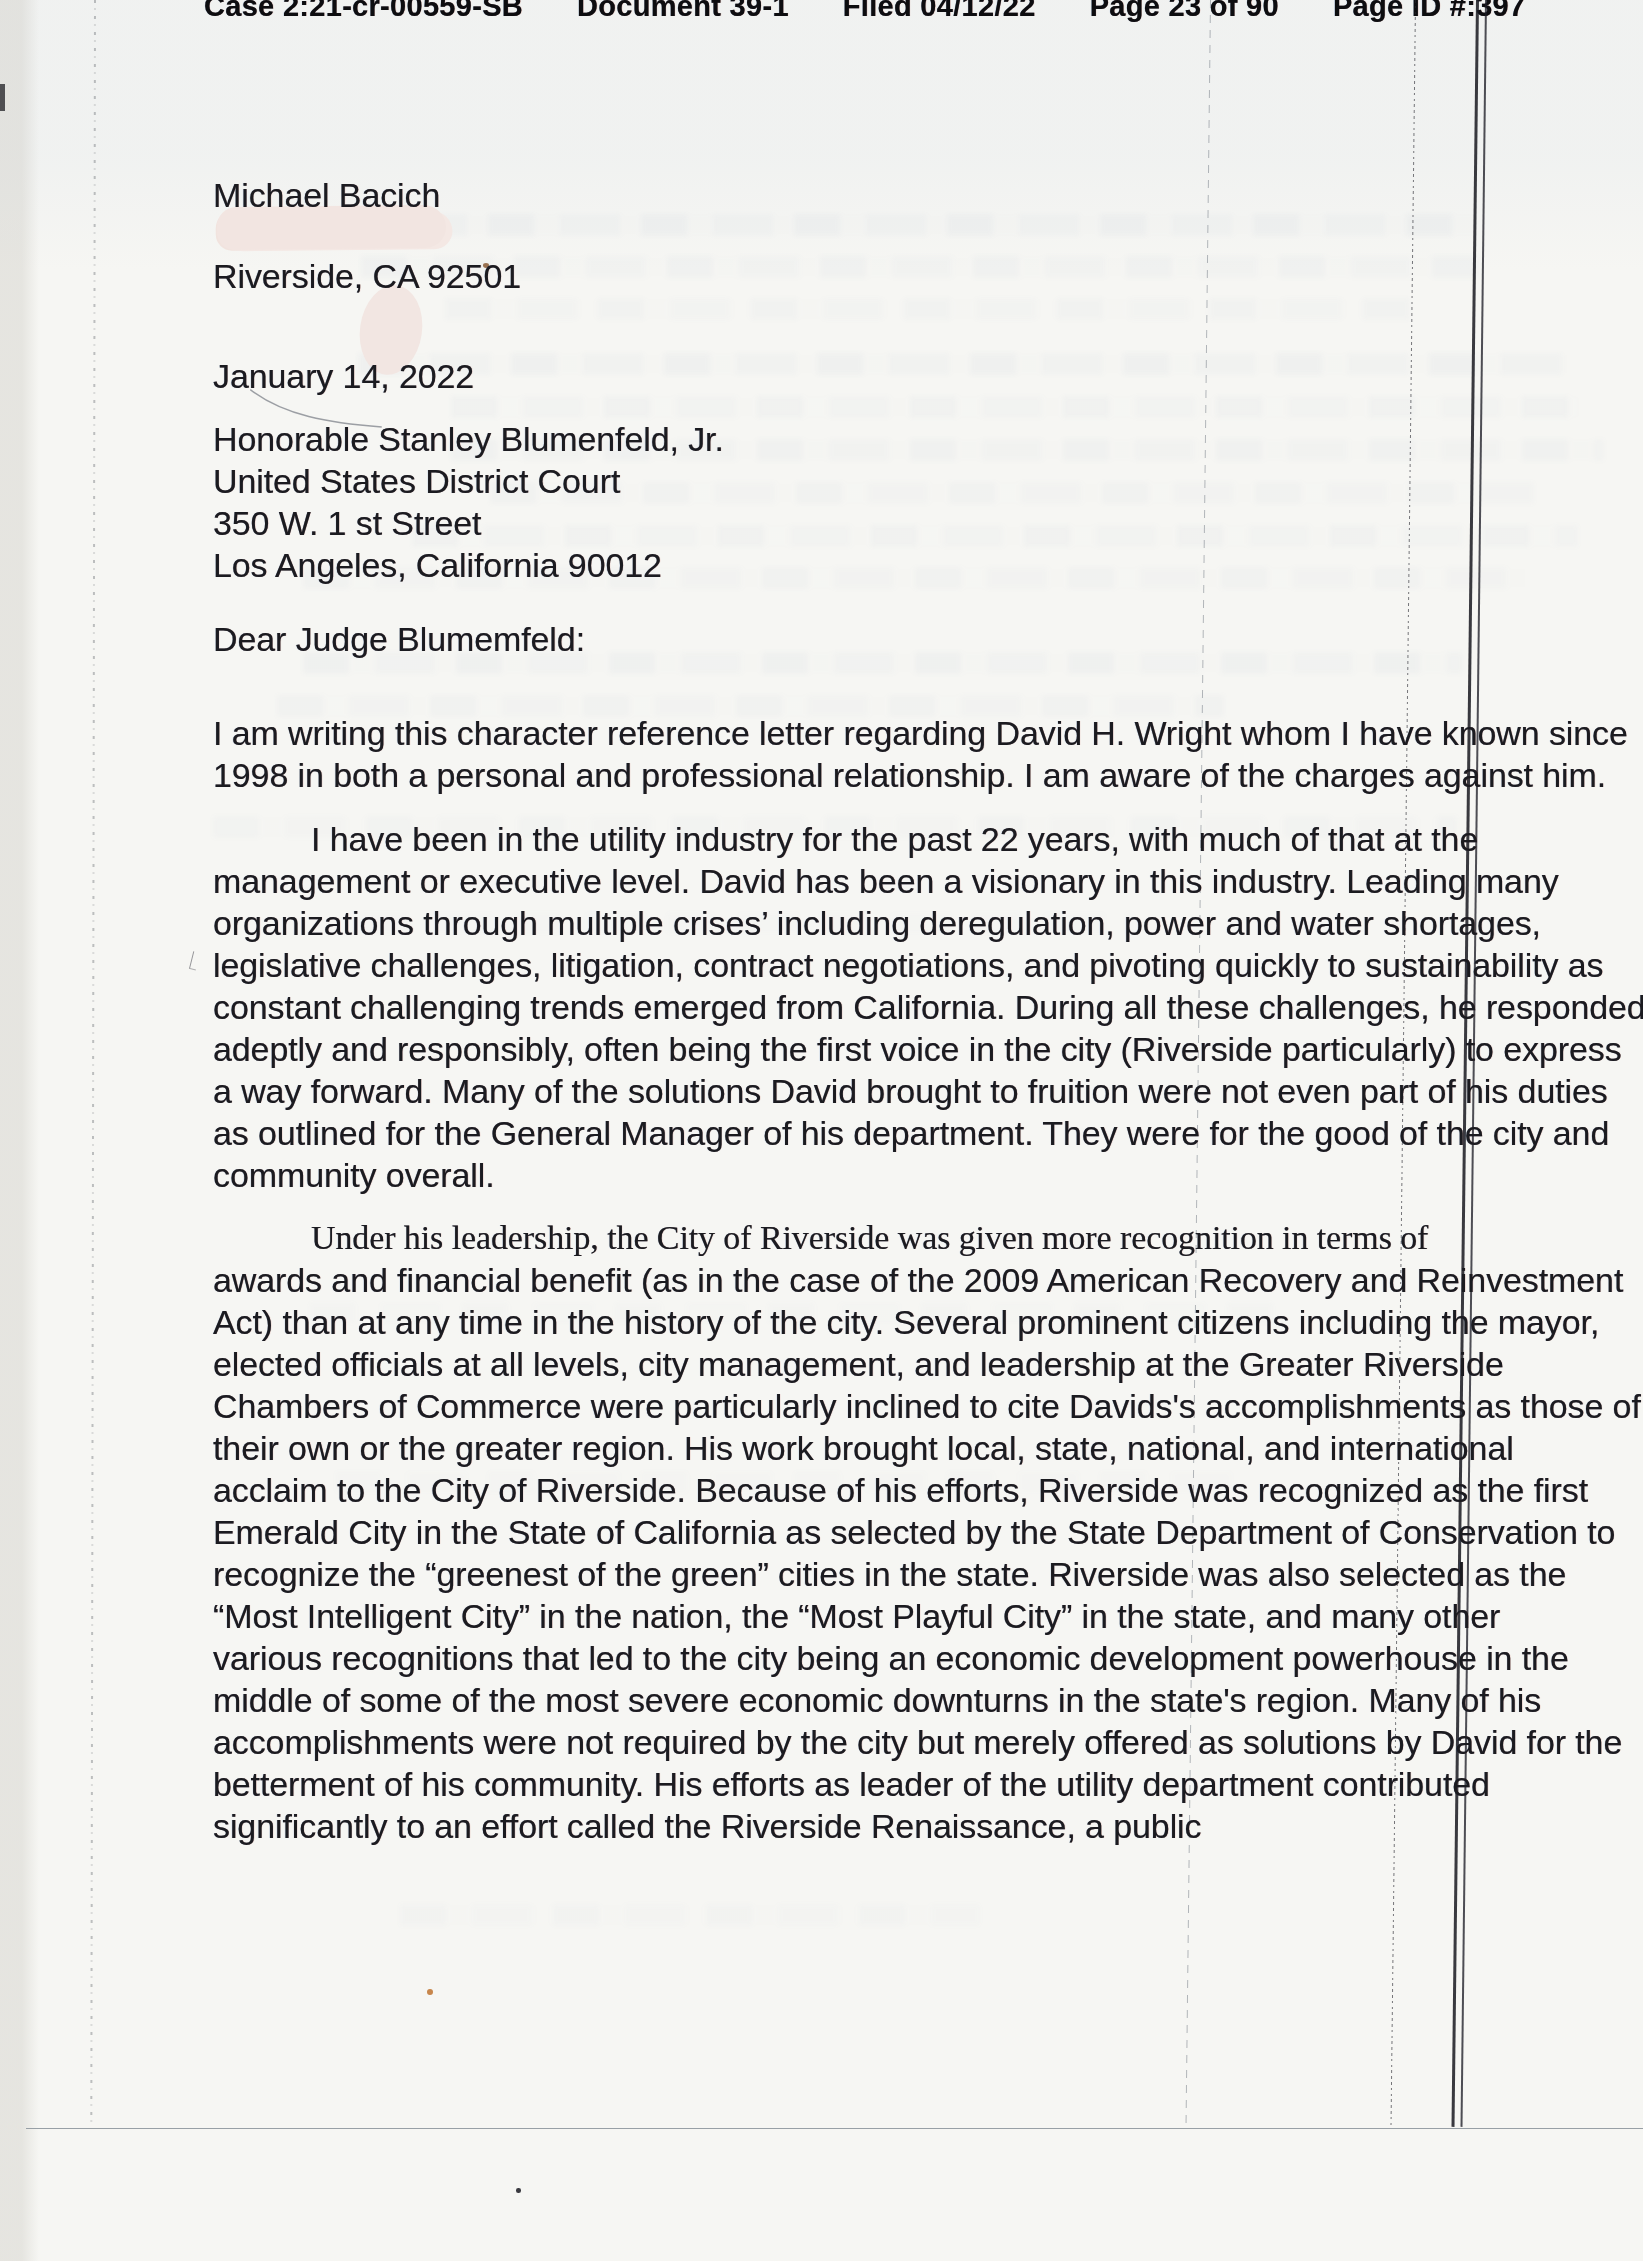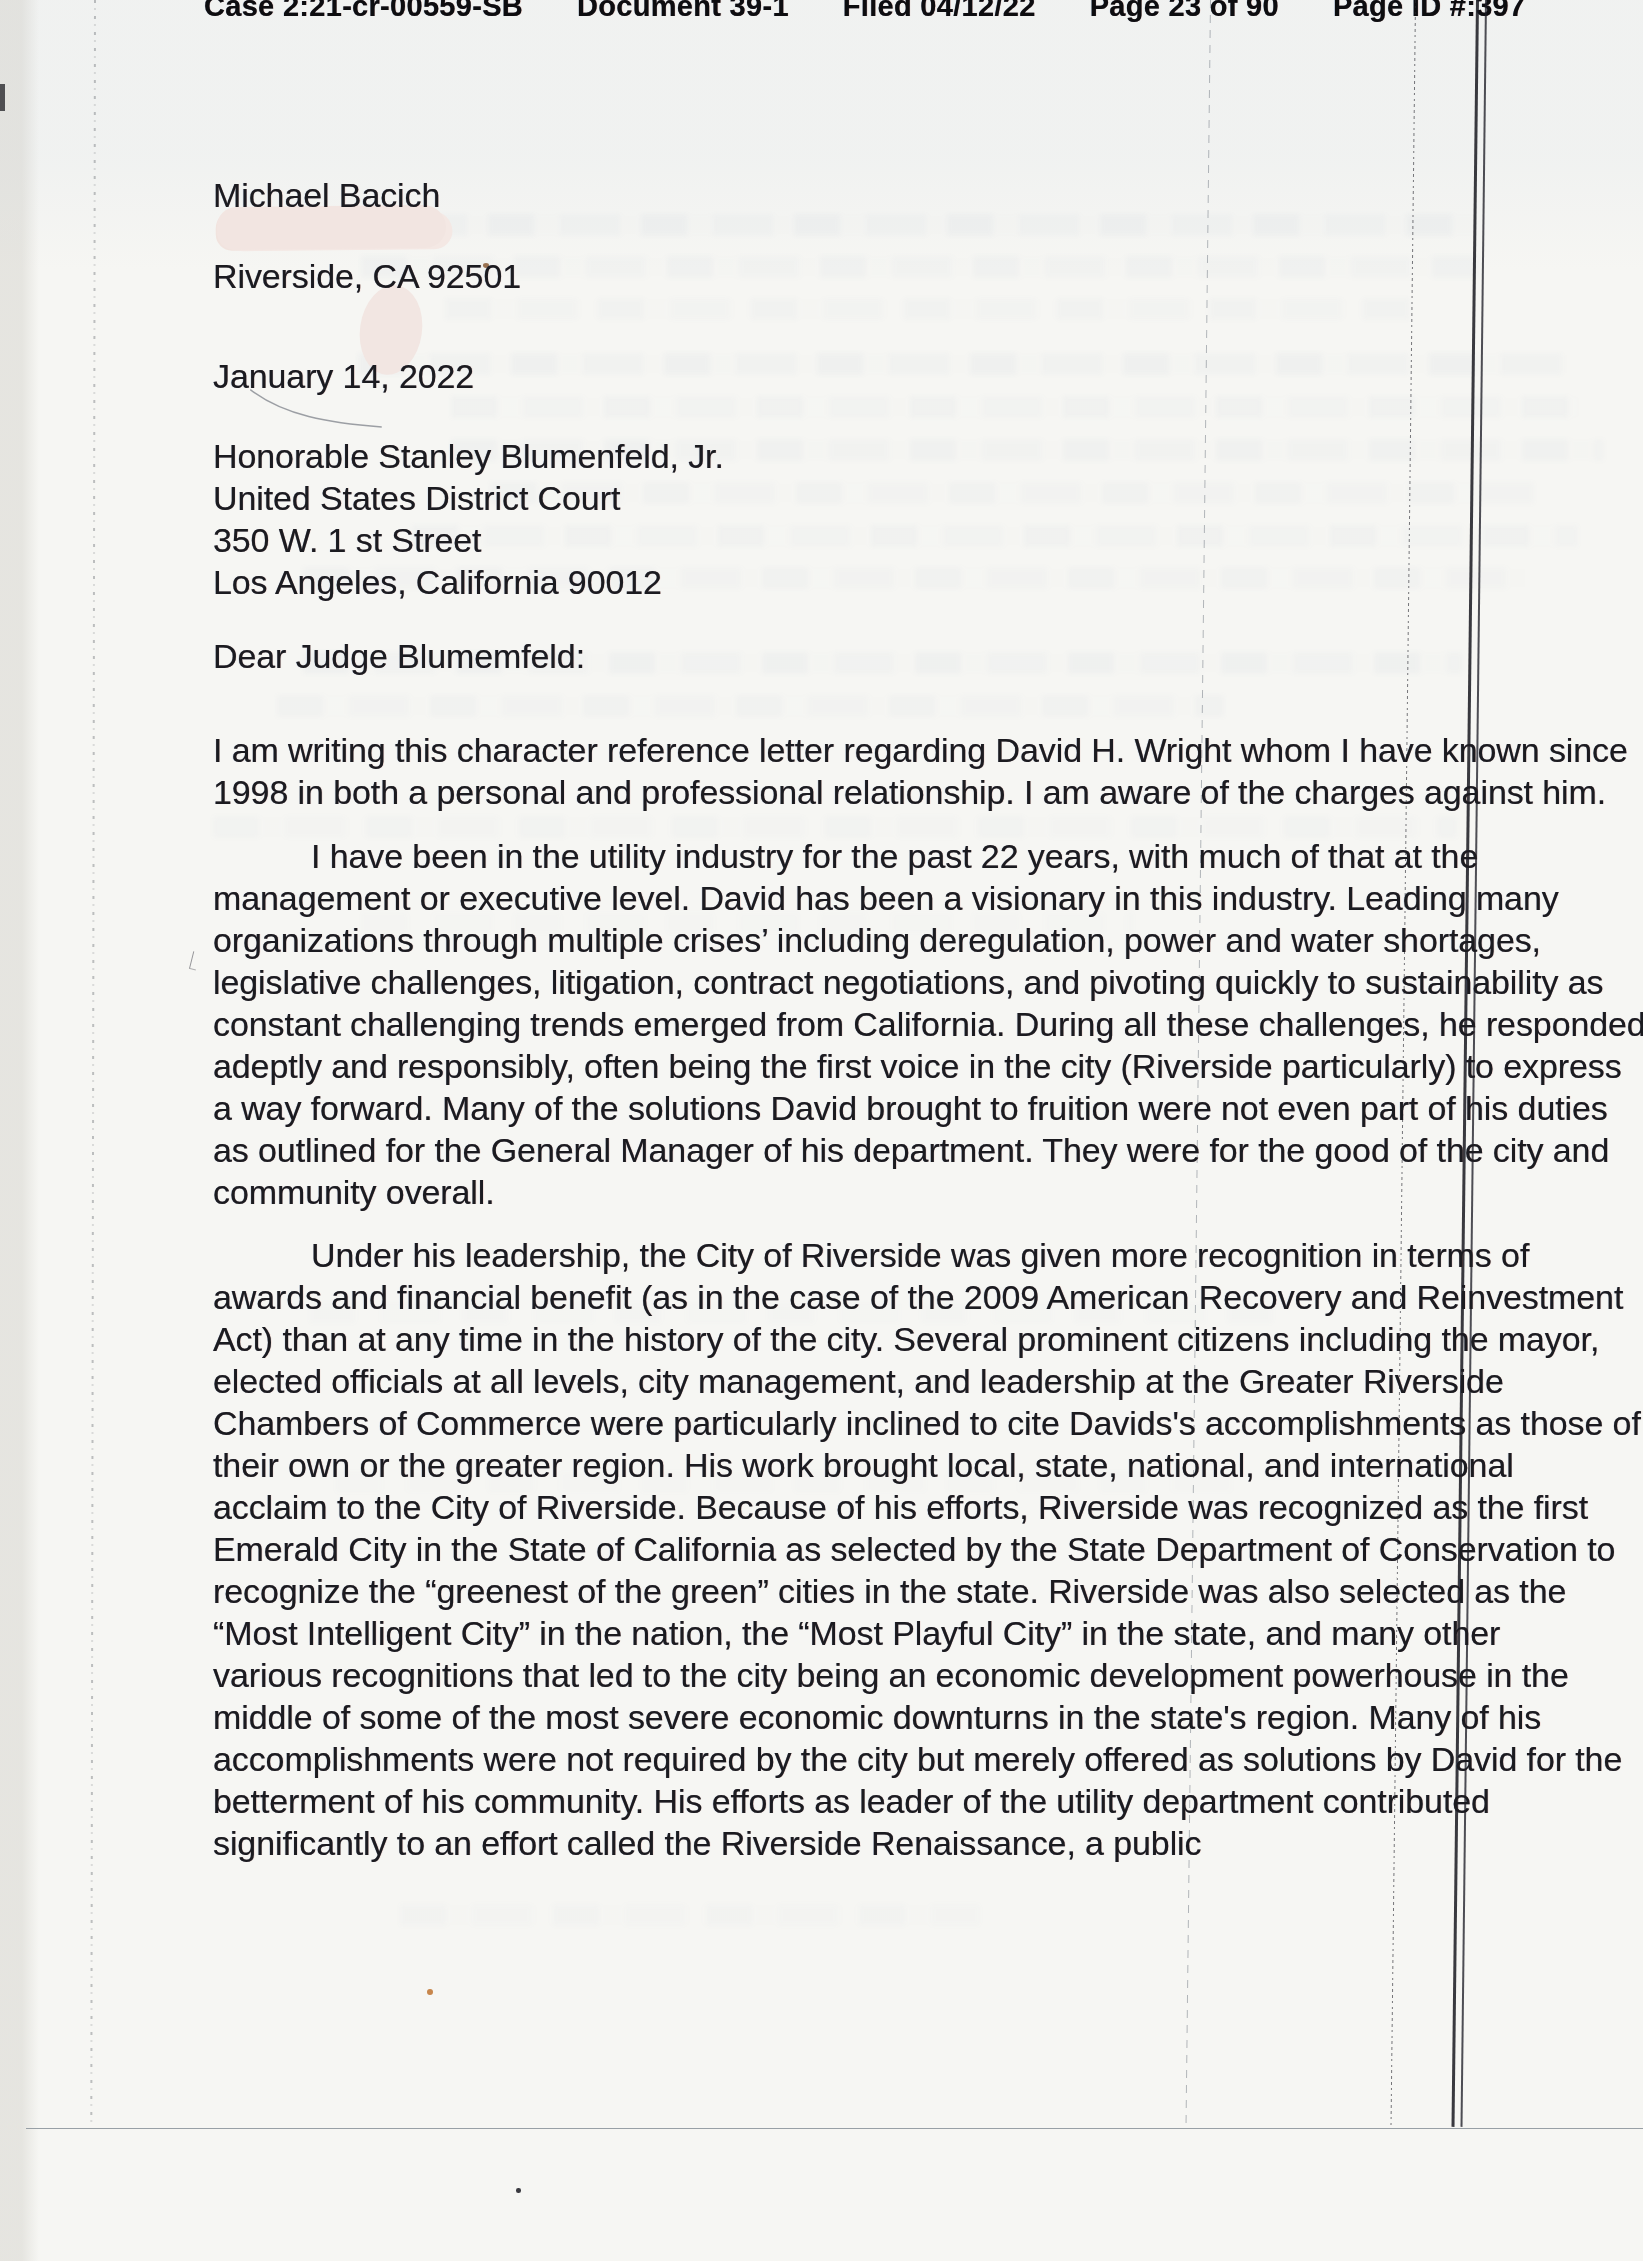--- a/index.html
+++ b/index.html
@@ -31,25 +31,25 @@
     color:#1b1b20;z-index:3;
   }
   .line{
     height:42px;line-height:42px;font-size:34px;
     white-space:nowrap;letter-spacing:-0.1px;
     text-shadow:0.6px 0 0 rgba(190,70,50,.16),-0.6px 0 0 rgba(55,115,185,.16),0 0 0.6px rgba(15,15,20,.48);
   }
   .indent{text-indent:98px;}
   .mt-city{margin-top:39px;}
   .mt-date{margin-top:58px;}
-  .mt-recipient{margin-top:38px;}
+  .mt-recipient{margin-top:21px;}
   .mt-salutation{margin-top:32px;}
   .mt-p1{margin-top:52px;}
   .mt-p2{margin-top:22px;}
-  .mt-p3{margin-top:20.6px;}
+  .mt-p3{margin-top:20.6px;font-family:Liberation Serif, serif;}
   
   .artifact{position:absolute;pointer-events:none;}
   #redaction-blob{
     left:217px;top:206px;width:229px;height:43px;z-index:2;
     background:#f2e5e1;border-radius:24.5px 28px 26px 22px;
     transform:rotate(-.6deg);
     box-shadow:9px 3.9px 0 -2.6px #f4e8e4, -2.6px 1.9px 0 -1.3px #f1e3de;
   }
   #redaction-oval{
     left:360px;top:285px;width:62px;height:90px;z-index:2;

